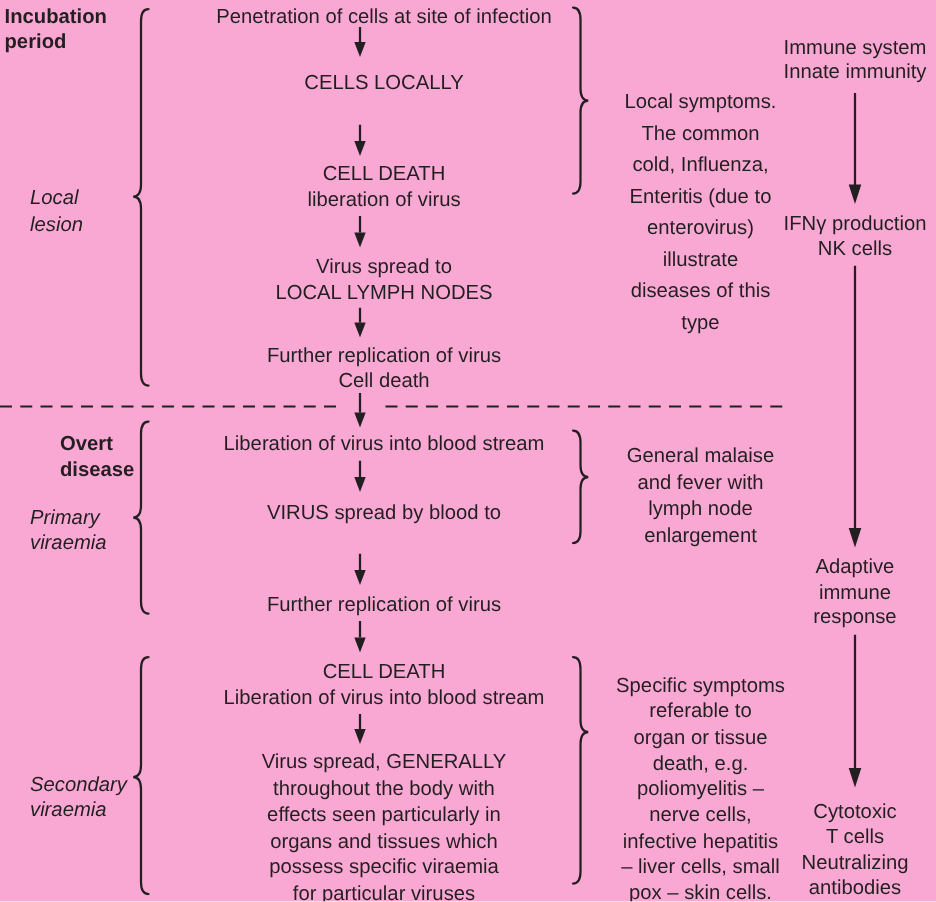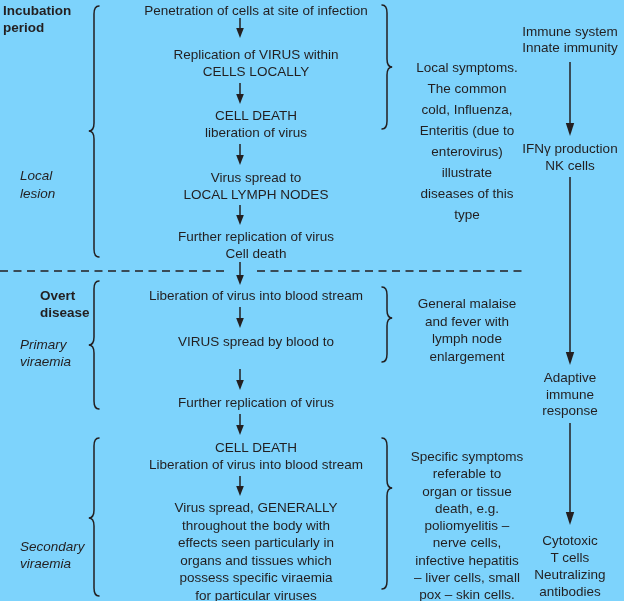--- a/index.html
+++ b/index.html
@@ -1,17 +1,17 @@
 <!DOCTYPE html>
 <html><head>
 <meta charset="utf-8">
 <style>
   html,body{margin:0;padding:0;background:#ffffff;}
   .canvas{
-    position:relative;width:624px;height:601px;background:#7dd3fc;
+    position:relative;width:624px;height:601px;background:#f9a8d4;
     font-family:"Liberation Sans",sans-serif;color:#231f20;overflow:hidden;
   }
   .phase{position:absolute;width:92px;font-size:13.5px;text-align:left;}
   .phase.bold{font-weight:bold;line-height:16.5px;}
   .phase.italic{font-style:italic;}
   .step{position:absolute;left:116px;width:280px;text-align:center;font-size:13.5px;line-height:17px;}
   .step.tall{line-height:17.5px;}
   .note{position:absolute;left:397px;width:140px;text-align:center;font-size:13.5px;}
   .imm{position:absolute;left:502px;width:136px;text-align:center;font-size:13.5px;}
   svg{position:absolute;display:block;}
@@ -20,33 +20,33 @@
 </style>
 </head>
 <body>
 
 <div class="canvas">
 
   <div class="phase bold" style="left:3px;top:3px;">
     <div class="ln">Incubation</div>
     <div class="ln">period</div>
   </div>
-  <div class="phase italic" style="left:20px;top:123px;line-height:17.5px;margin-top:44px;">
+  <div class="phase italic" style="left:20px;top:123px;line-height:17.5px;">
     <div class="ln">Local</div>
     <div class="ln">lesion</div>
   </div>
   <div class="phase bold" style="left:3px;top:288px;margin-left:37px;">
     <div class="ln">Overt</div>
     <div class="ln">disease</div>
   </div>
   <div class="phase italic" style="left:20px;top:336px;line-height:17px;">
     <div class="ln">Primary</div>
     <div class="ln">viraemia</div>
   </div>
-  <div class="phase italic" style="left:20px;top:515px;line-height:16.5px;margin-top:24px;">
+  <div class="phase italic" style="left:20px;top:515px;line-height:16.5px;">
     <div class="ln">Secondary</div>
     <div class="ln">viraemia</div>
   </div>
 
   <svg style="left:88px;top:5px;" width="13" height="253" viewBox="0 0 13 253">
     <path d="M11 1 Q6 1 6 9 L6 118 Q6 126 0.8 126 Q6 126 6 134 L6 244 Q6 252 11 252" fill="none" stroke="#231f20" stroke-width="1.5" stroke-linecap="round"></path>
   </svg>
   <svg style="left:88px;top:280px;" width="13" height="130" viewBox="0 0 13 130">
     <path d="M11 1 Q6 1 6 9 L6 57 Q6 65 0.8 65 Q6 65 6 73 L6 121 Q6 129 11 129" fill="none" stroke="#231f20" stroke-width="1.5" stroke-linecap="round"></path>
   </svg>
@@ -61,21 +61,20 @@
     <path d="M1 1 Q6 1 6 9 L6 24 Q6 32 11.2 32 Q6 32 6 40 L6 68 Q6 76 1 76" fill="none" stroke="#231f20" stroke-width="1.5" stroke-linecap="round"></path>
   </svg>
   <svg style="left:381px;top:437px;" width="13" height="153" viewBox="0 0 13 153">
     <path d="M1 1 Q6 1 6 9 L6 43 Q6 51 11.2 51 Q6 51 6 59 L6 144 Q6 152 1 152" fill="none" stroke="#231f20" stroke-width="1.5" stroke-linecap="round"></path>
   </svg>
 
   <div class="step" style="top:2px;">
     <div class="ln">Penetration of cells at site of infection</div>
   </div>
   <div class="step" style="top:46px;">
-    <div class="ln">Replication of VIRUS within</div>
     <div class="ln">CELLS LOCALLY</div>
   </div>
   <div class="step" style="top:107px;">
     <div class="ln">CELL DEATH</div>
     <div class="ln">liberation of virus</div>
   </div>
   <div class="step" style="top:169px;">
     <div class="ln">Virus spread to</div>
     <div class="ln">LOCAL LYMPH NODES</div>
   </div>

